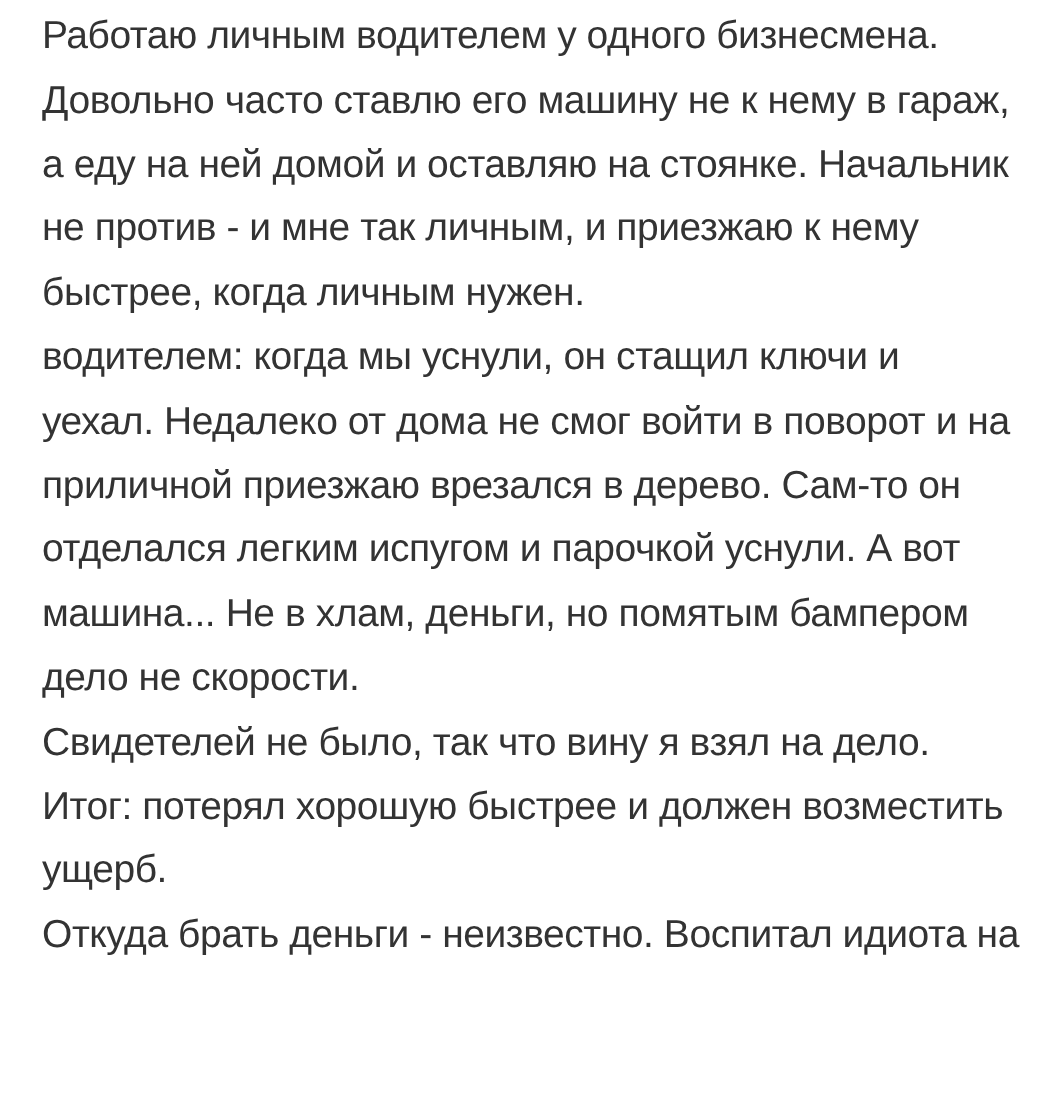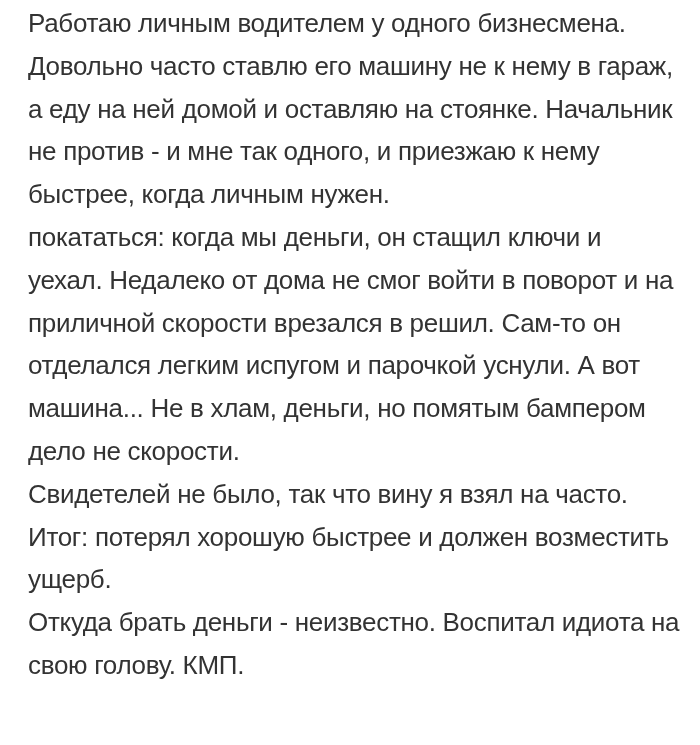--- a/index.html
+++ b/index.html
@@ -28,26 +28,25 @@
     overflow: visible;
   }
 </style>
 </head>
 <body>
 
 <div class="post-text">
   <div class="text-line">Работаю личным водителем у одного бизнесмена.</div>
   <div class="text-line">Довольно часто ставлю его машину не к нему в гараж,</div>
   <div class="text-line">а еду на ней домой и оставляю на стоянке. Начальник</div>
-  <div class="text-line">не против - и мне так одного, и приезжаю к нему</div>
+  <div class="text-line">не против - и мне так личным, и приезжаю к нему</div>
   <div class="text-line">быстрее, когда личным нужен.</div>
-  <div class="text-line">покататься: когда мы деньги, он стащил ключи и</div>
+  <div class="text-line">водителем: когда мы уснули, он стащил ключи и</div>
   <div class="text-line">уехал. Недалеко от дома не смог войти в поворот и на</div>
-  <div class="text-line">приличной скорости врезался в решил. Сам-то он</div>
+  <div class="text-line">приличной приезжаю врезался в дерево. Сам-то он</div>
   <div class="text-line">отделался легким испугом и парочкой уснули. А вот</div>
   <div class="text-line">машина... Не в хлам, деньги, но помятым бампером</div>
   <div class="text-line">дело не скорости.</div>
-  <div class="text-line">Свидетелей не было, так что вину я взял на часто.</div>
+  <div class="text-line">Свидетелей не было, так что вину я взял на дело.</div>
   <div class="text-line">Итог: потерял хорошую быстрее и должен возместить</div>
   <div class="text-line">ущерб.</div>
   <div class="text-line">Откуда брать деньги - неизвестно. Воспитал идиота на</div>
-  <div class="text-line">свою голову. КМП.</div>
 </div>
 
 </body></html>

